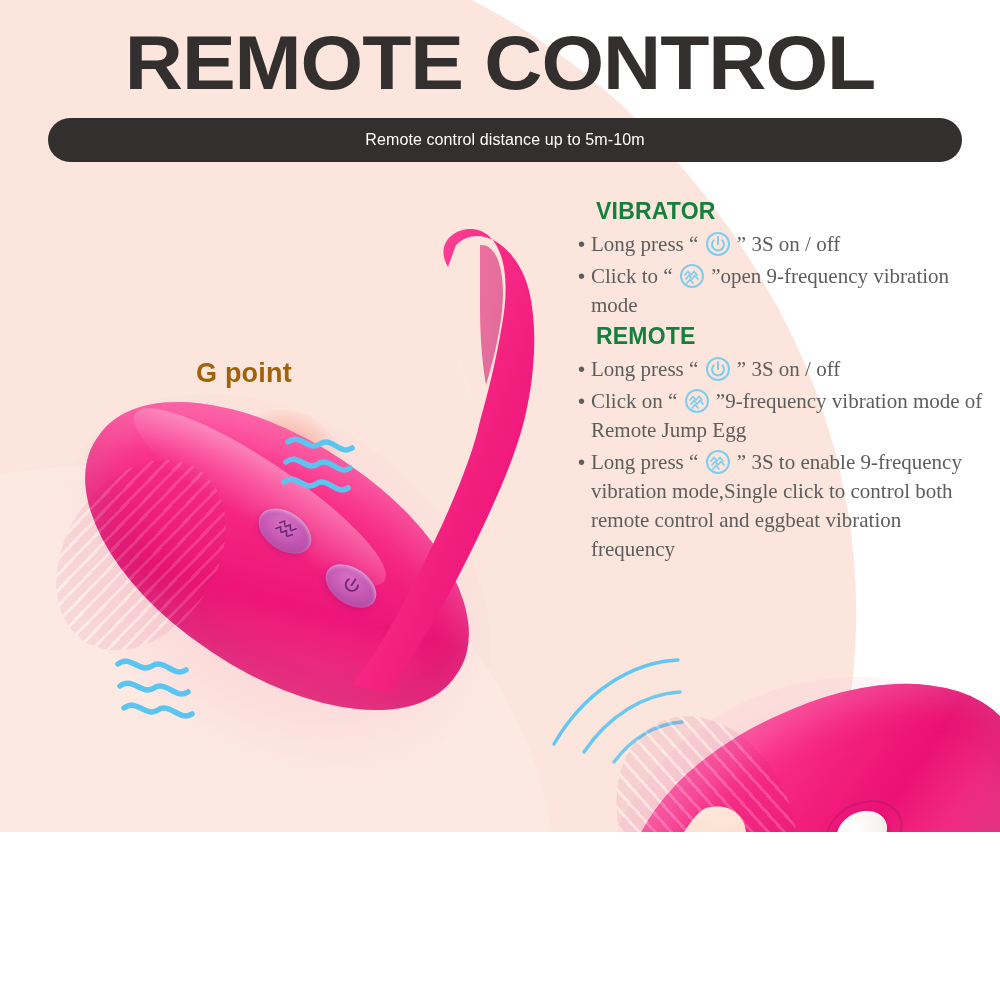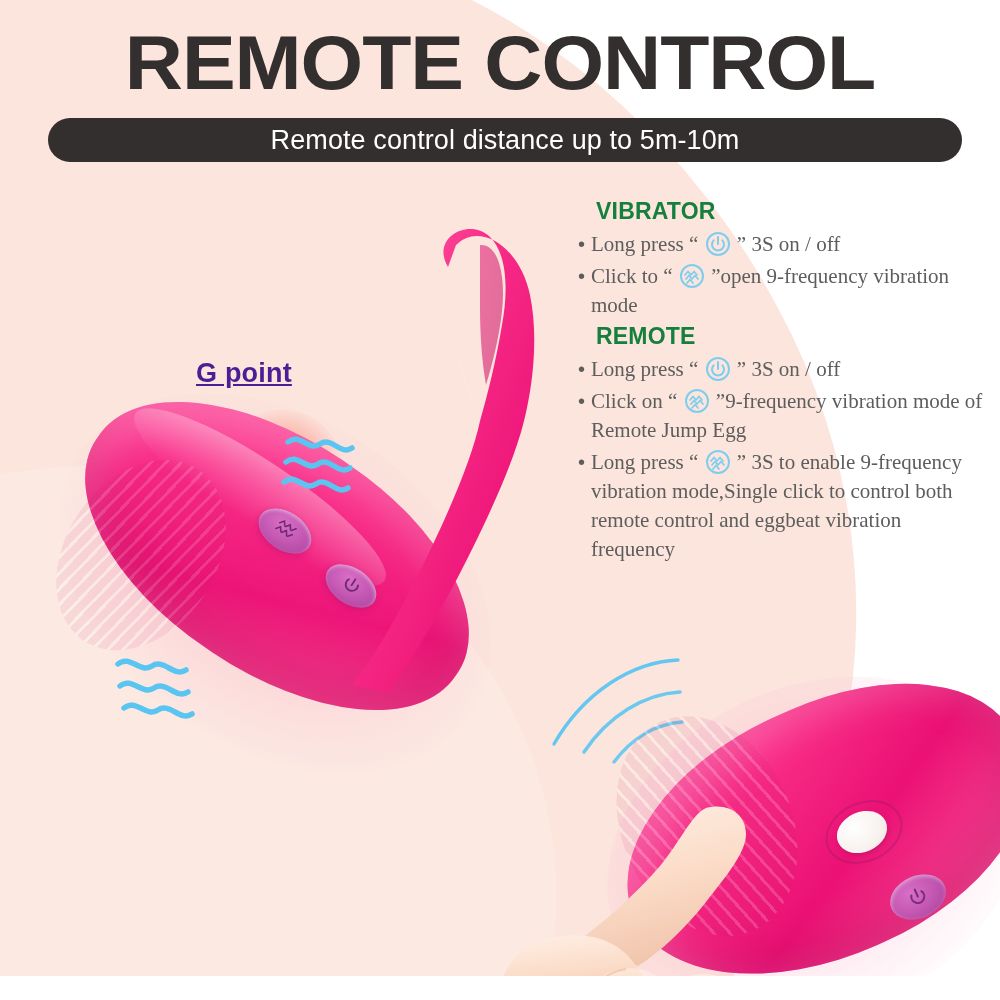--- a/index.html
+++ b/index.html
@@ -3,21 +3,21 @@
 <meta charset="utf-8">
 <style>
   html, body {
     margin: 0;
     padding: 0;
     background: #ffffff;
   }
   #page {
     position: relative;
     width: 1000px;
-    height: 976px;
+    height: 832px;
     overflow: hidden;
     background: #ffffff;
     font-family: "Liberation Sans", sans-serif;
   }
 
   
   .bg-blob {
     position: absolute;
     left: -340px;
     top: -60px;
@@ -60,21 +60,21 @@
     width: 914px;
     height: 44px;
     border-radius: 22px;
     background: #332F2E;
     display: flex;
     align-items: center;
     justify-content: center;
   }
   .subtitle-pill span {
     color: #ffffff;
-    font-size: 27px;
+    font-size: 16px;
     font-weight: normal;
     letter-spacing: 0.1px;
   }
 
   
   .instructions {
     position: absolute;
     left: 578px;
     top: 198px;
     width: 412px;
@@ -112,23 +112,22 @@
   }
   .inline-icon svg { display: block; width: 26px; height: 26px; }
 
   
   .gpoint {
     position: absolute;
     left: 196px;
     top: 358px;
     font-size: 27px;
     font-weight: bold;
-    color: #4c1d95;
+    color: #a16207;
     letter-spacing: 0.2px;
-    text-decoration: underline;
   }
   .gglow {
     position: absolute;
     left: 222px;
     top: 410px;
     width: 120px;
     height: 120px;
     border-radius: 50%;
     background: radial-gradient(circle,
         rgba(247,38,22,0.95) 0%,

